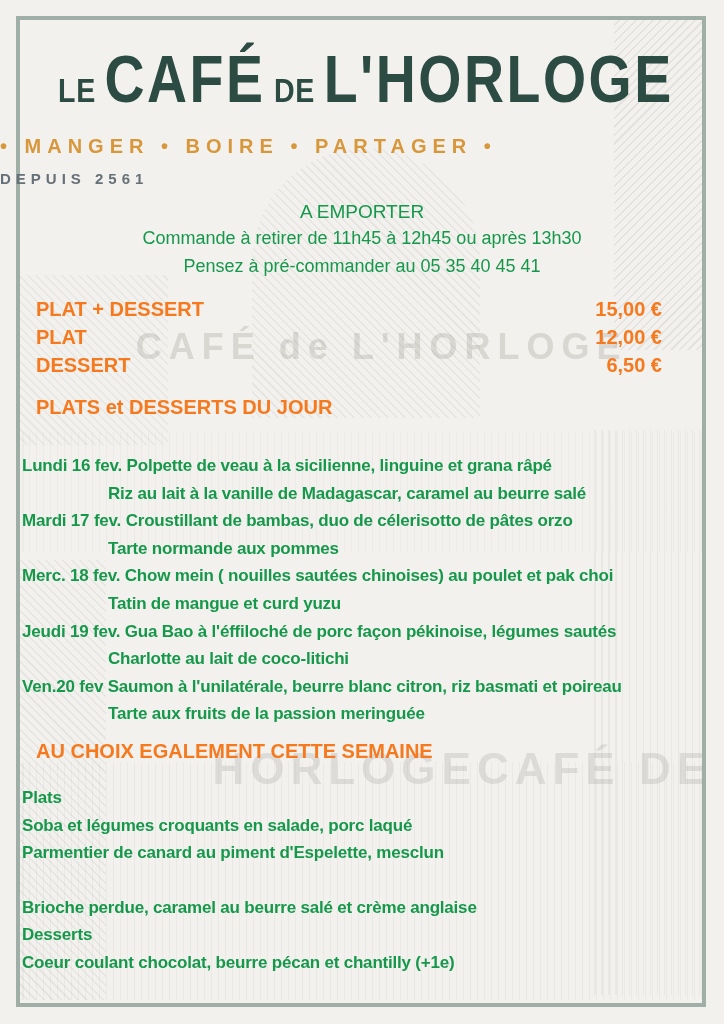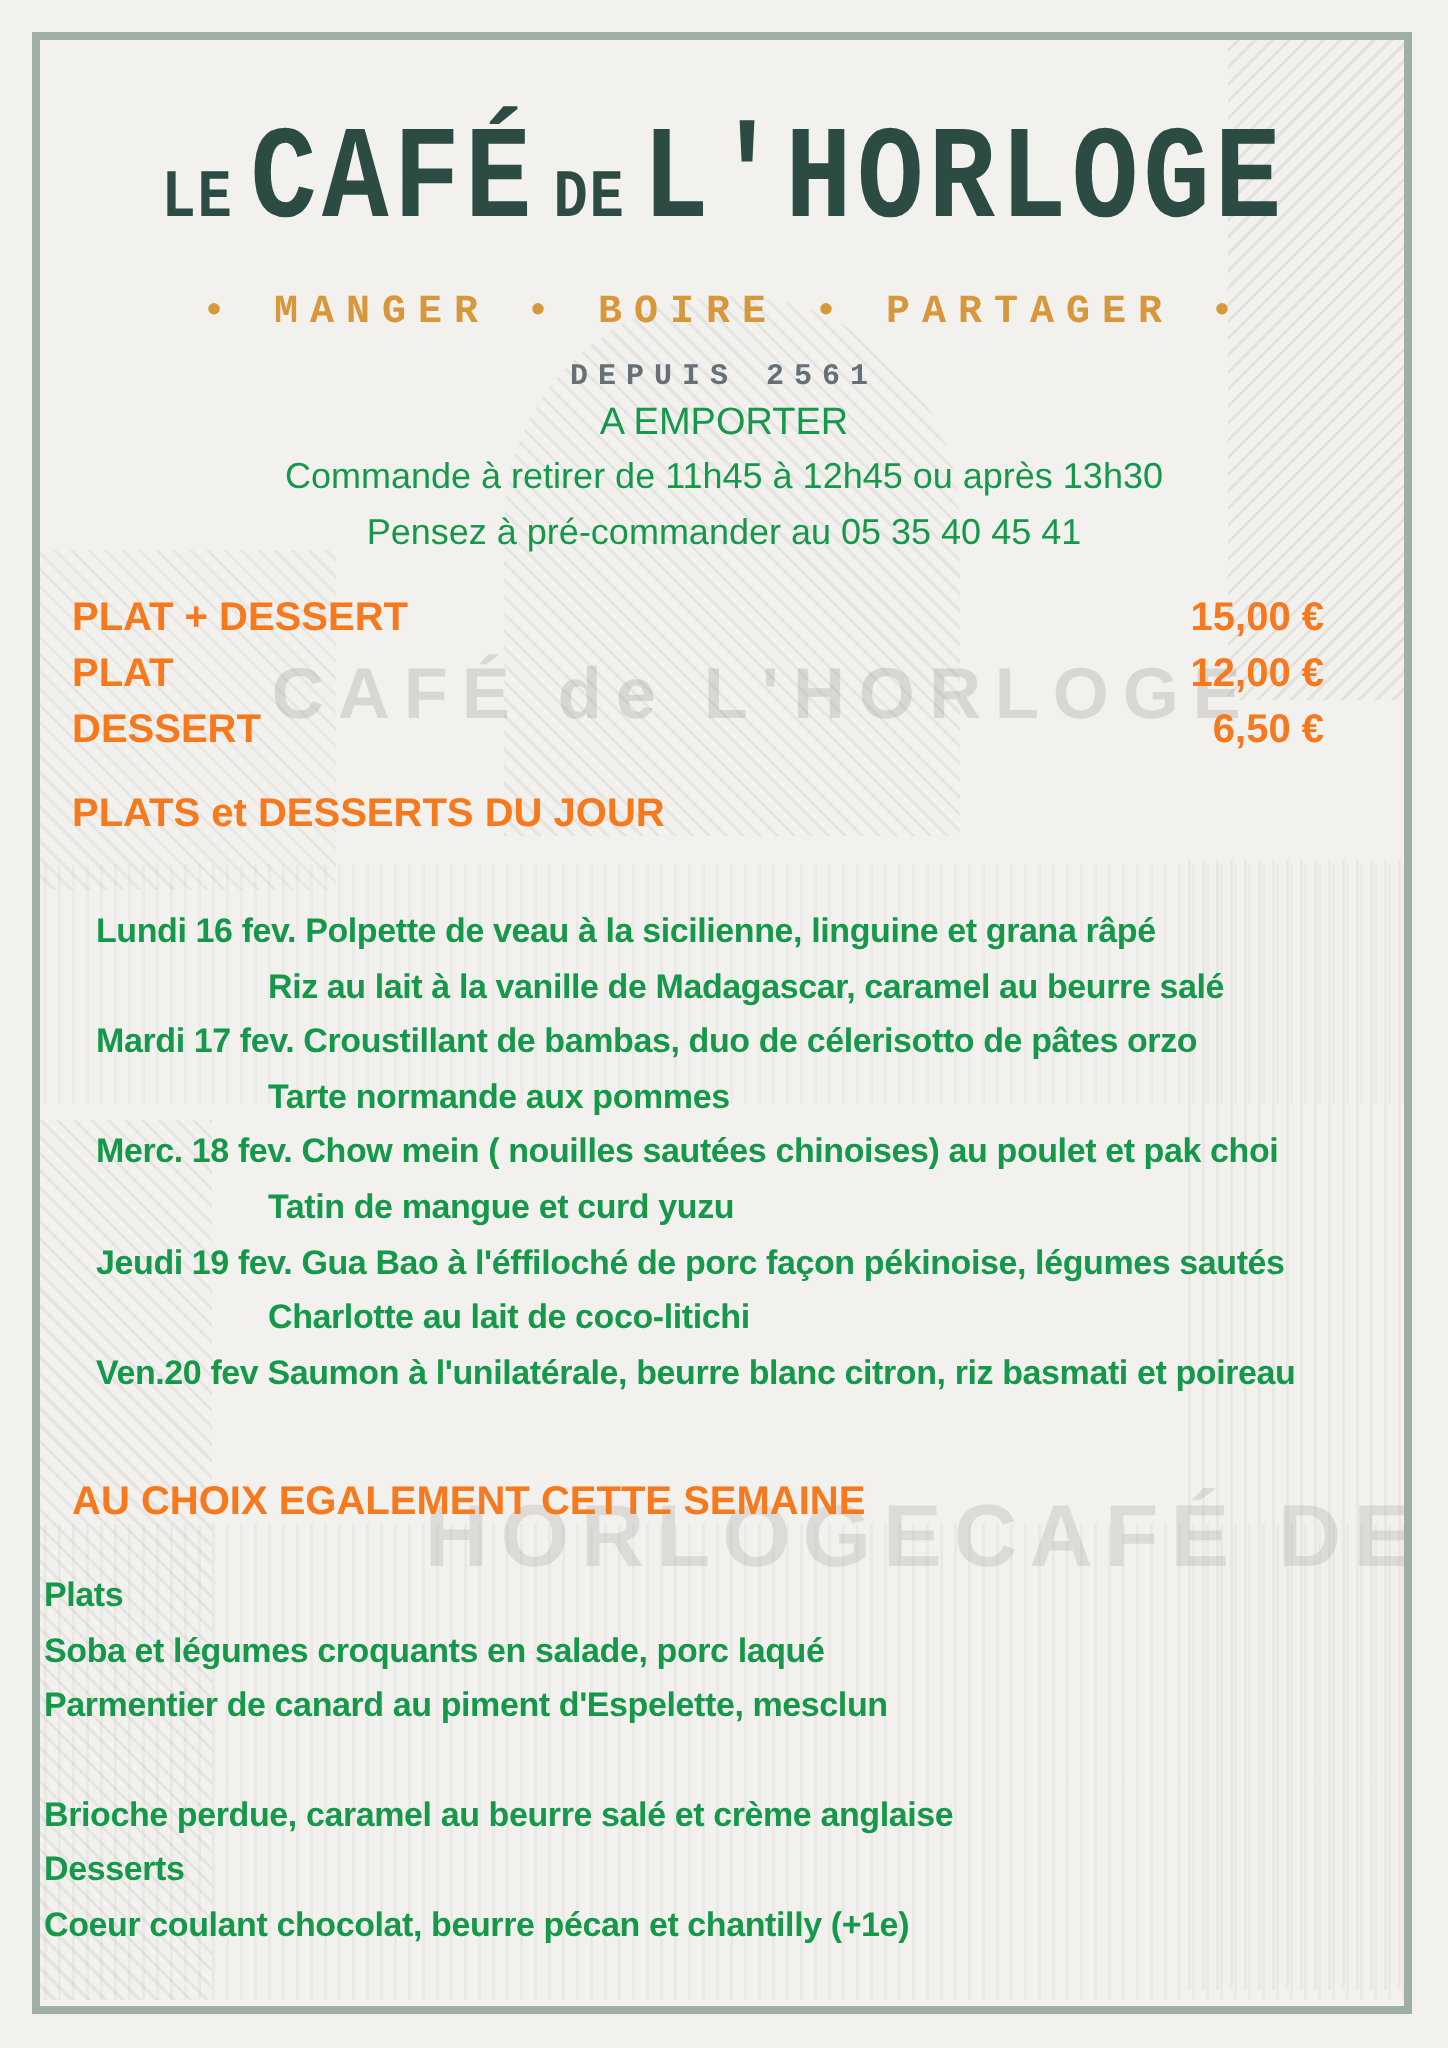--- a/index.html
+++ b/index.html
@@ -35,21 +35,21 @@
     color:rgba(125,122,115,0.18); white-space:nowrap;
   }
 
   
   .frame {
     position:absolute; left:16px; top:16px; width:690px; height:991px;
     border:4px solid #a0aea8; box-sizing:border-box;
   }
 
   
-  .logo { position:absolute; top:54px; left:0; width:100%; text-align:center; color:#2c4b42;font-family:Liberation Mono, monospace; }
+  .logo { position:absolute; top:42px; left:0; width:100%; color:#2c4b42; }
   .logo-line {
     font-weight:600; font-size:66px; line-height:74px; letter-spacing:3px;
     transform:scaleX(0.84); transform-origin:50% 50%; white-space:nowrap;
   }
   .logo-small { font-size:34px; font-weight:600; letter-spacing:1px; }
   .sp-r { margin-right:10px; } .sp-lr { margin:0 10px; }
   .tagline { margin-top:8px;  font-size:20px; font-weight:700; letter-spacing:6px; color:#d8973a; }
   .since   { margin-top:12px; font-size:15px; font-weight:600; letter-spacing:5px; color:#667077; }
 
   
@@ -63,21 +63,21 @@
 
   
   .heading { position:absolute; left:0; width:100%; text-align:left; color:#f6791e; font-size:20px; font-weight:700;padding-left:36px; }
   .h-daily  { top:396px; }
   .h-weekly { top:740px; }
 
   
   .menu {
     position:absolute; top:452px; left:22px; right:0;
     color:#16984b; font-weight:700; font-size:17px; line-height:27.6px;
-    white-space:nowrap; letter-spacing:-0.2px;margin-left:26px;
+    white-space:nowrap; letter-spacing:-0.2px;
   }
   .menu-line.indent { padding-left:86px; }
 
   
   .weekly {
     position:absolute; top:784px; left:22px; right:0;
     color:#16984b; font-weight:700; font-size:17px; line-height:27.5px;
     white-space:nowrap; letter-spacing:-0.2px;
   }
   .weekly .spacer { height:27px; }
@@ -137,20 +137,21 @@
   <div class="menu">
     <div class="menu-line">Lundi 16 fev. Polpette de veau à la sicilienne, linguine et grana râpé</div>
     <div class="menu-line indent">Riz au lait à la vanille de Madagascar, caramel au beurre salé</div>
     <div class="menu-line">Mardi 17 fev. Croustillant de bambas, duo de célerisotto de pâtes orzo</div>
     <div class="menu-line indent">Tarte normande aux pommes</div>
     <div class="menu-line">Merc. 18 fev. Chow mein ( nouilles sautées chinoises) au poulet et pak choi</div>
     <div class="menu-line indent">Tatin de mangue et curd yuzu</div>
     <div class="menu-line">Jeudi 19 fev. Gua Bao à l'éffiloché de porc façon pékinoise, légumes sautés</div>
     <div class="menu-line indent">Charlotte au lait de coco-litichi</div>
     <div class="menu-line">Ven.20 fev Saumon à l'unilatérale, beurre blanc citron, riz basmati et poireau</div>
+    <div class="menu-line indent">Tarte aux fruits de la passion meringuée</div>
   </div>
 
   <div class="heading h-weekly">AU CHOIX EGALEMENT CETTE SEMAINE</div>
 
   <div class="weekly">
     <div>Plats</div>
     <div>Soba et légumes croquants en salade, porc laqué</div>
     <div>Parmentier de canard au piment d'Espelette, mesclun</div>
     <div class="spacer"></div>
     <div>Brioche perdue, caramel au beurre salé et crème anglaise</div>

